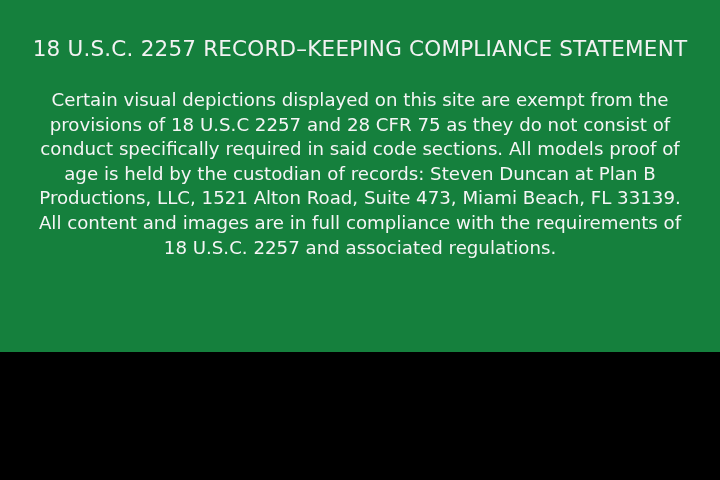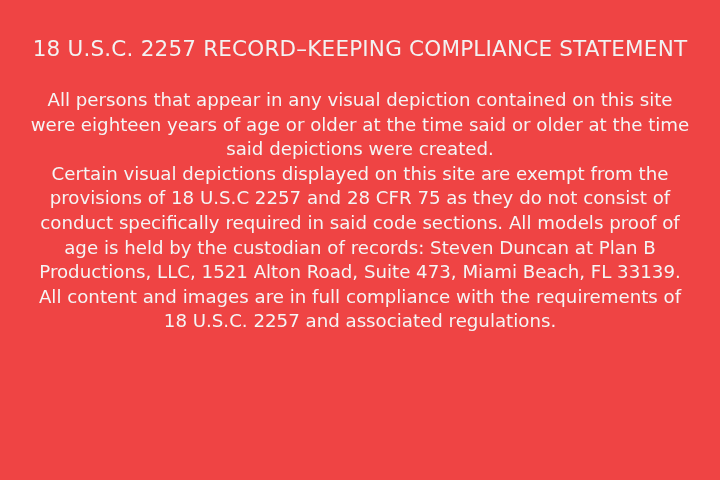--- a/index.html
+++ b/index.html
@@ -10,22 +10,22 @@
   body {
     width: 720px;
     height: 480px;
     overflow: hidden;
     font-family: "DejaVu Sans", sans-serif;
     color: #ffffff;
   }
   .page {
     position: relative;
     width: 720px;
-    height: 480px;
-    background: #ef4444;
+    height: 352px;
+    background: #15803d;
     box-sizing: border-box;
   }
   .title {
     position: absolute;
     top: 36px;
     left: 0;
     width: 720px;
     text-align: center;
     font-size: 21.5px;
     line-height: 26px;
@@ -48,17 +48,16 @@
   }
 </style>
 </head>
 <body>
 
 <div class="page">
 
   <div class="title">18 U.S.C. 2257 RECORD–KEEPING COMPLIANCE STATEMENT</div>
 
   <div class="body-block">
-    <p>All persons that appear in any visual depiction contained on this site were eighteen years of age or older at the time said or older at the time said depictions were created.</p>
     <p>Certain visual depictions displayed on this site are exempt from the provisions of 18 U.S.C 2257 and 28 CFR 75 as they do not consist of conduct specifically required in said code sections.  All models proof of age is held by the custodian of records: Steven Duncan at Plan B Productions, LLC, 1521 Alton Road, Suite 473, Miami Beach, FL 33139. All content and images are in full compliance with the requirements of 18 U.S.C. 2257 and associated regulations.</p>
   </div>
 
 </div>
 
 </body></html>

